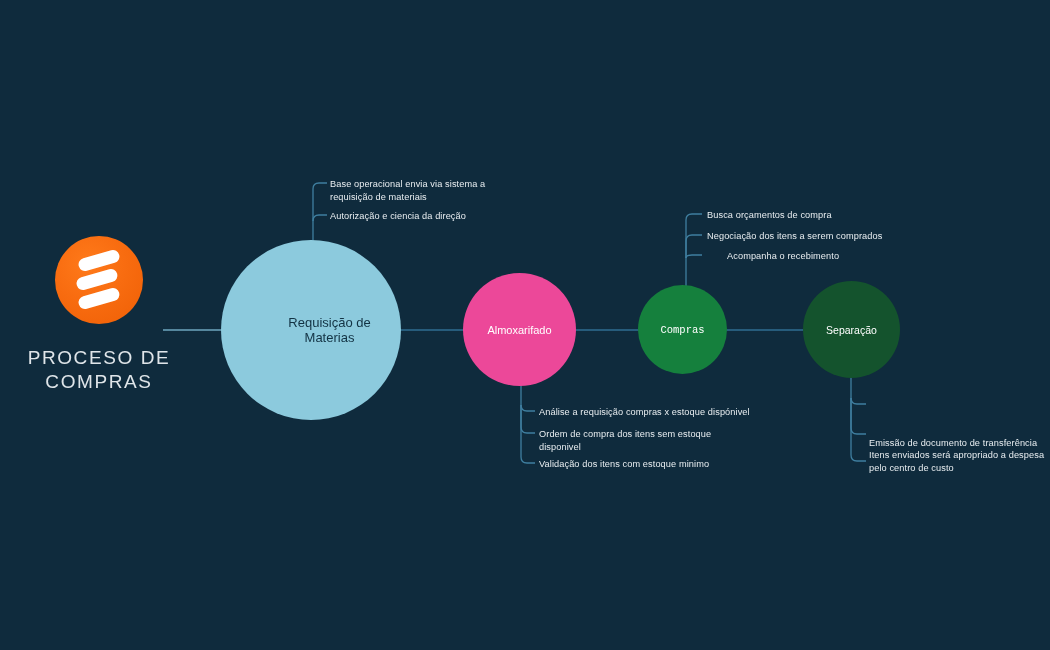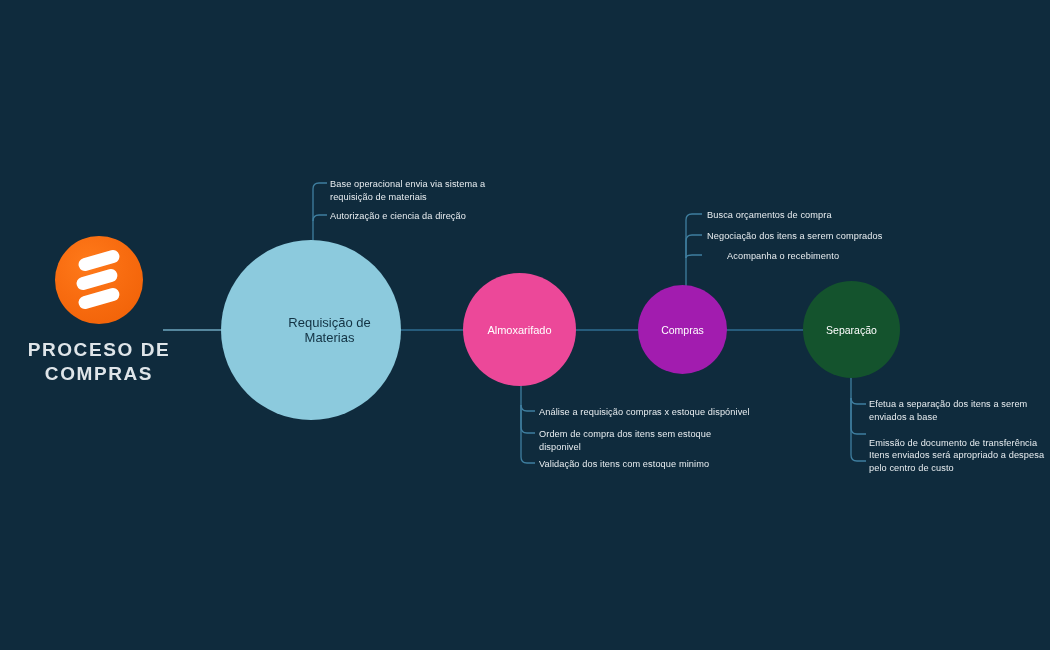--- a/index.html
+++ b/index.html
@@ -22,40 +22,40 @@
   }
   .logo-bar {
     position:absolute; background:#ffffff; border-radius:7px;
     height:13px; width:42px; transform-origin:center;
   }
   .lb1 { left:23px; top:18px; transform:rotate(-16deg); }
   .lb2 { left:21px; top:37px; transform:rotate(-16deg); }
   .lb3 { left:23px; top:56px; transform:rotate(-16deg); }
 
   .brand-title {
-    margin-top:14px;
-    color:#dfe5e9; font-size:19px; font-weight:bold;
+    margin-top:22px;
+    color:#dfe5e9; font-size:19px; font-weight:normal;
     letter-spacing:1.6px; line-height:1.28;
   }
 
   
   .node {
     position:absolute; border-radius:50%;
     display:flex; align-items:center; justify-content:center;
     text-align:center;
   }
   .node span { display:block; padding:0 8px; }
 
   #node-0 { left:221px; top:240px; width:180px; height:180px; background:#8ccadd; }
   #node-0 span { color:#123243; font-size:13px;margin-left:37px; }
 
   #node-1 { left:463px; top:273px; width:113px; height:113px; background:#ec4899;text-align:right; }
   #node-1 span { color:#ffffff; font-size:11px; }
 
-  #node-2 { left:638px; top:285px; width:89px; height:89px; background:#a21caf; }
+  #node-2 { left:638px; top:285px; width:89px; height:89px; background:#15803d;font-family:Liberation Mono, monospace; }
   #node-2 span { color:#ffffff; font-size:10.5px; }
 
   #node-3 { left:803px; top:281px; width:97px; height:97px; background:#14532d; }
   #node-3 span { color:#ffffff; font-size:10.5px; }
 
   
   .ann {
     position:absolute;
     color:#e9eef1;
     font-size:9.2px;
@@ -133,19 +133,17 @@
 
   <div class="ann" style="left:707px; top:230px; width:215px;">Negociação dos itens a serem comprados</div>
   <div class="ann" style="left:707px; top:209px; width:215px;">Busca orçamentos de compra</div>
   <div class="ann" style="left:707px; top:250px; width:215px;margin-left:20px;">Acompanha o recebimento</div>
 
   <div class="ann" style="left:539px; top:406px; width:230px;">Análise a requisição compras x estoque dispónivel</div>
   <div class="ann" style="left:539px; top:428px; width:200px;">Ordem de compra dos itens sem estoque
 disponivel</div>
   <div class="ann" style="left:539px; top:458px; width:230px;">Validação dos itens com estoque minimo</div>
 
-  <div class="ann" style="left:869px; top:398px; width:170px;">Efetua a separação dos itens a serem
-enviados a base</div>
   <div class="ann" style="left:869px; top:429px; width:170px;margin-top:8px;">Emissão de documento de transferência</div>
   <div class="ann" style="left:869px; top:449px; width:178px;">Itens enviados será apropriado a despesa
 pelo centro de custo</div>
 
 </div>
 
 </body></html>

